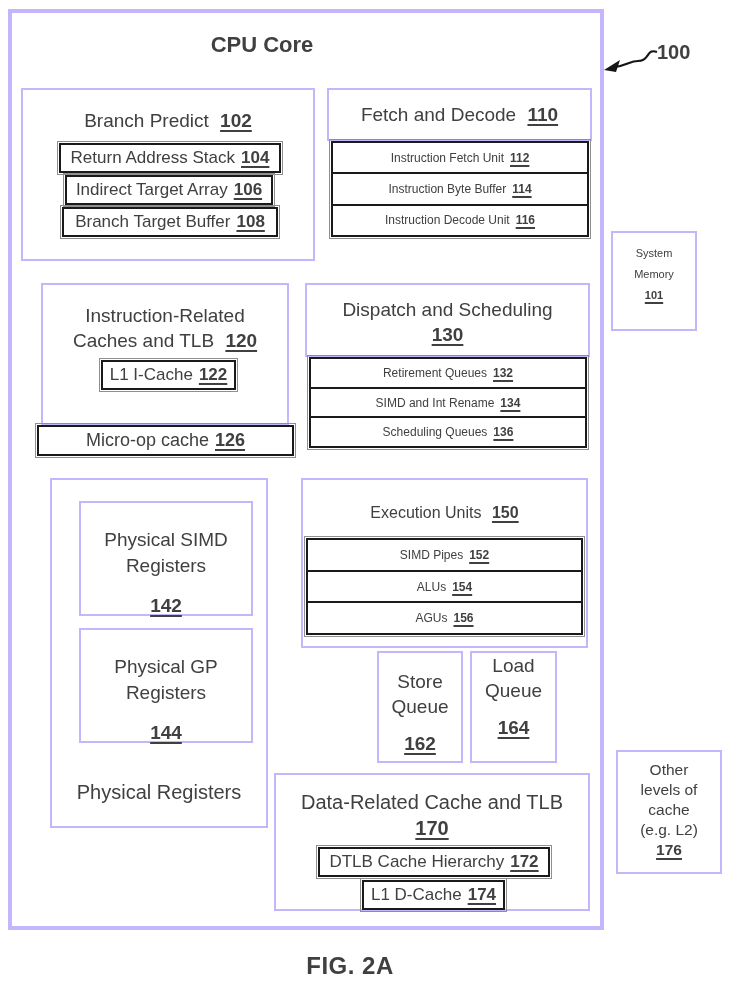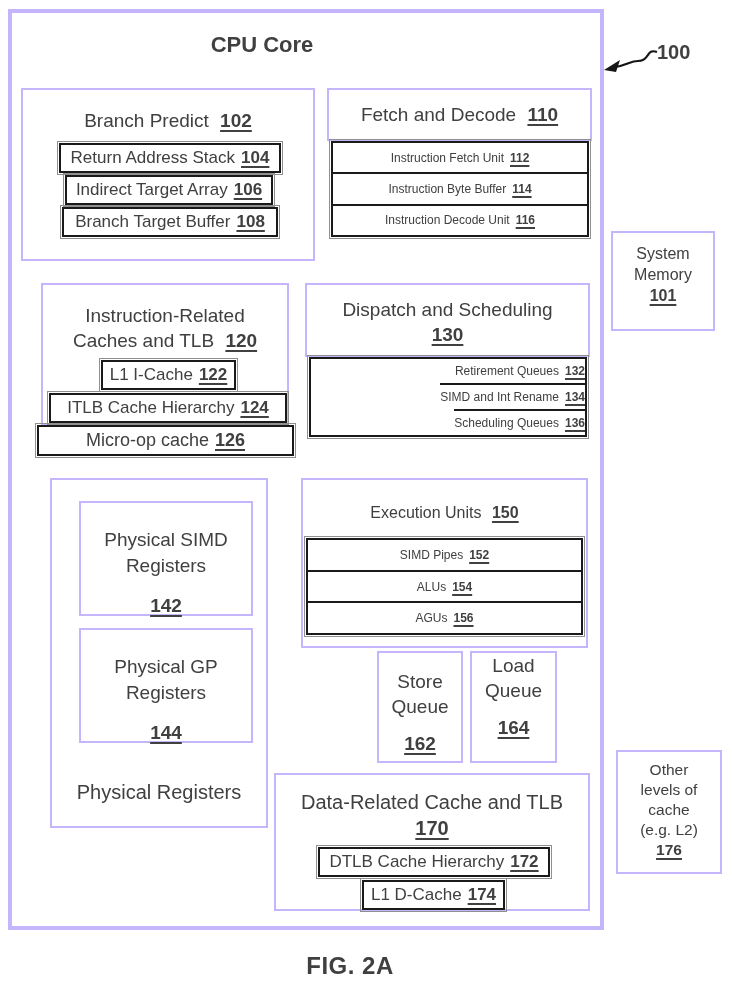--- a/index.html
+++ b/index.html
@@ -94,52 +94,48 @@
     <div class="row">
         <span>Instruction Byte Buffer</span>
         <span class="ref">114</span>
       </div>
     <div class="row">
         <span>Instruction Decode Unit</span>
         <span class="ref">116</span>
       </div>
   </div>
 
-  <div class="box thin ctr" style="left:611px;top:231px;width:104px;height:100px;padding-top:10px;font-size:16px;line-height:21px;">
+  <div class="box thin ctr" style="left:611px;top:231px;width:86px;height:100px;padding-top:10px;font-size:11px;line-height:21px;">
     <div>System</div>
     <div>Memory</div>
     <div><span class="ref" style="margin-left:0;">101</span></div>
   </div>
 
   <div class="box thin" style="left:41px;top:283px;width:248px;height:143px;">
     <div class="title ctr" style="top:18px;line-height:25px;">
       <div>Instruction-Related</div>
       <div><span>Caches and TLB</span> <span class="ref">120</span></div>
     </div>
     <div class="leaf dbl" style="position:absolute;left:58px;top:75px;width:131px;height:26px;">
         <span>L1 I-Cache</span>
         <span class="ref">122</span>
       </div>
-    <div class="leaf dbl" style="position:absolute;left:6px;top:108px;width:234px;height:26px;">
-        <span>ITLB Cache Hierarchy</span>
-        <span class="ref">124</span>
-      </div>
   </div>
   <div class="leaf dbl" style="position:absolute;left:37px;top:425px;width:253px;height:27px;font-size:18px;">
       <span>Micro-op cache</span>
       <span class="ref">126</span>
     </div>
 
   <div class="box thin" style="left:305px;top:283px;width:285px;height:74px;">
     <div class="title ctr" style="top:12px;line-height:25px;">
       <div>Dispatch and Scheduling</div>
       <div><span class="ref" style="margin-left:0;">130</span></div>
     </div>
   </div>
-  <div class="rows dbl" style="left:309px;top:357px;width:278px;height:80px;align-items:flex-end;">
+  <div class="rows dbl" style="left:309px;top:357px;width:278px;height:91px;">
     <div class="row">
         <span>Retirement Queues</span>
         <span class="ref">132</span>
       </div>
     <div class="row">
         <span>SIMD and Int Rename</span>
         <span class="ref">134</span>
       </div>
     <div class="row">
         <span>Scheduling Queues</span>

